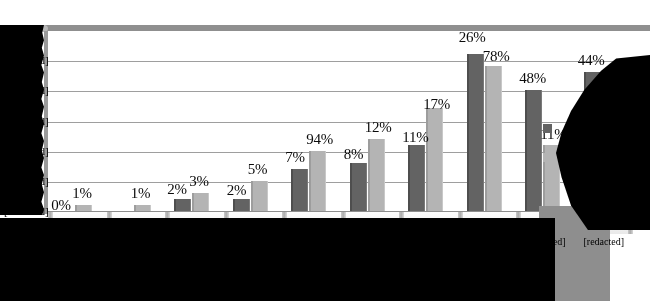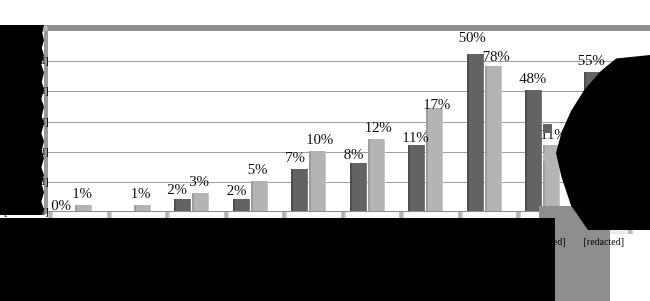--- a/index.html
+++ b/index.html
@@ -119,28 +119,28 @@
         <div class="bar light" title="11%" style="left: 495.25px; width: 17px; height: 66.3667px;"></div>
         <div class="bar light" title="15%" style="left: 553.75px; width: 17px; height: 90.5px;"></div>
       </div>
     <div id="value-labels">
         <div class="vlabel" style="left: 3.25px; top: 166px;">0%</div>
         <div class="vlabel" style="left: 119.25px; top: 149.933px;">2%</div>
         <div class="vlabel" style="left: 178.75px; top: 150.933px;">2%</div>
         <div class="vlabel" style="left: 237.25px; top: 117.767px;">7%</div>
         <div class="vlabel" style="left: 295.75px; top: 114.733px;">8%</div>
         <div class="vlabel" style="left: 354.25px; top: 97.6333px;">11%</div>
-        <div class="vlabel" style="left: 410.75px; top: -2px;">50%</div>
+        <div class="vlabel" style="left: 410.75px; top: -2px;">26%</div>
         <div class="vlabel" style="left: 471.25px; top: 39.3333px;">48%</div>
-        <div class="vlabel" style="left: 529.75px; top: 21.2333px;">55%</div>
+        <div class="vlabel" style="left: 529.75px; top: 21.2333px;">44%</div>
         <div class="vlabel" style="left: 24.25px; top: 153.967px;">1%</div>
         <div class="vlabel" style="left: 82.75px; top: 153.967px;">1%</div>
         <div class="vlabel" style="left: 141.25px; top: 141.9px;">3%</div>
         <div class="vlabel" style="left: 199.75px; top: 129.833px;">5%</div>
-        <div class="vlabel" style="left: 258.25px; top: 99.6667px;">10%</div>
+        <div class="vlabel" style="left: 258.25px; top: 99.6667px;">94%</div>
         <div class="vlabel" style="left: 316.75px; top: 87.6px;">12%</div>
         <div class="vlabel" style="left: 375.25px; top: 57.4333px; margin-top: 8px;">17%</div>
         <div class="vlabel" style="left: 434.75px; top: 17.2px;">78%</div>
         <div class="vlabel" style="left: 492.25px; top: 94.6333px;">11%</div>
         <div class="vlabel" style="left: 550.75px; top: 69.5px;">15%</div>
       </div>
   </div>
 
   <div class="axis-band" id="axis-band">
       <div class="tick" style="left: 0px;"></div>

